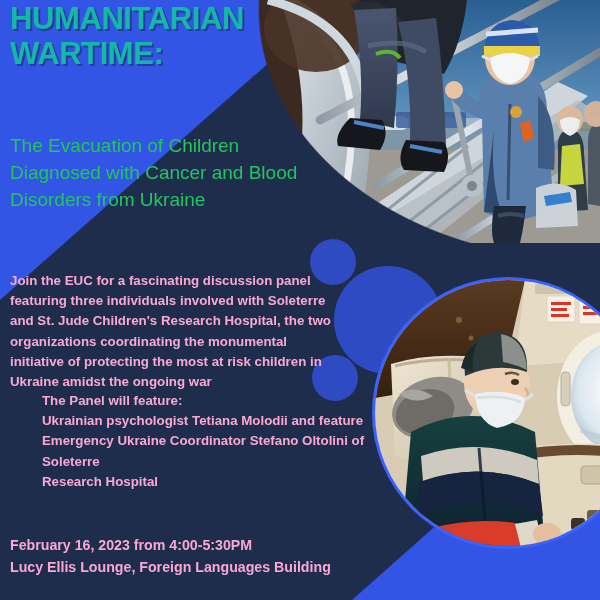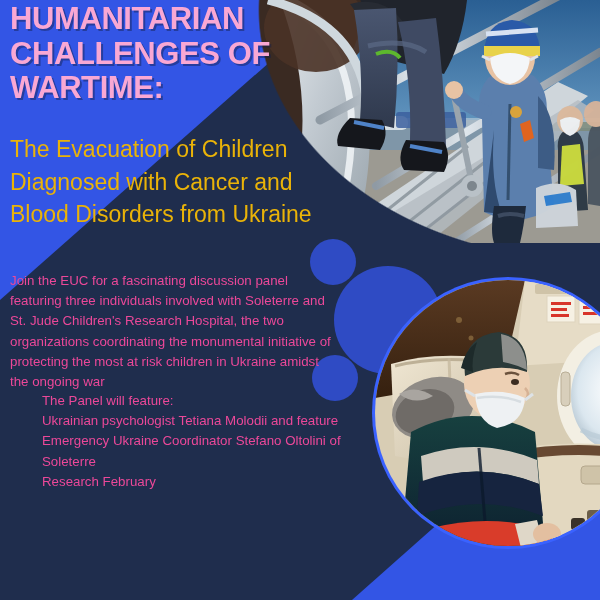--- a/index.html
+++ b/index.html
@@ -77,46 +77,46 @@
     overflow: hidden;
     position: relative;
   }
   .photo-circle svg { display: block; }
 
   
   .headline {
     position: absolute;
     left: 10px; top: 2px;
     width: 300px;
-    color: #f9a8d4;
+    color: #14b8a6;
     font-size: 31px;
     line-height: 1.12;
     font-weight: 800;
     letter-spacing: -0.4px;
     text-transform: uppercase;
     text-shadow: 2px 2px 0 rgba(20,30,70,0.45);
   }
   .headline div { white-space: nowrap; }
 
   .subhead {
     position: absolute;
     left: 10px; top: 133px;
     width: 310px;
-    color: #eab308;
-    font-size: 23px;
+    color: #22c55e;
+    font-size: 19px;
     line-height: 1.42;
     font-weight: 400;
   }
 
   .body-block {
     position: absolute;
-    color: #ec4899;
+    color: #f9a8d4;
     font-size: 13.3px;
     line-height: 1.52;
-    font-weight: 400;
+    font-weight: 700;
   }
   .para-intro { left: 10px; top: 271px; width: 330px; }
   .para-panel { left: 10px; top: 391px; width: 350px; margin-left: 32px; }
   .para-when  { left: 10px; top: 534px; width: 360px; font-size: 14.2px; line-height: 1.55; }
 
   .body-block p { margin: 0; }
 </style>
 </head>
 <body>
 
@@ -329,32 +329,35 @@
           <path d="M100 114 Q128 108 150 118 Q148 144 122 148 Q102 142 100 114 Z" fill="#eef1f3"></path>
           <path d="M102 118 q24 -4 44 4" stroke="#d7dde1" stroke-width="2.5" fill="none"></path>
           <path d="M100 116 L90 110 M150 120 L158 114" stroke="#dde2e6" stroke-width="3"></path>
         </g>
       </svg>
     </div>
   </div>
 
   <div class="headline">
     <div>HUMANITARIAN</div>
-    <div>CHALLENGES OF</div>
     <div>WARTIME:</div>
   </div>
 
   <div class="subhead">The Evacuation of Children Diagnosed with Cancer and Blood Disorders from Ukraine</div>
 
   <div class="body-block para-intro">
     <p>Join the EUC for a fascinating discussion panel featuring three individuals involved with Soleterre and St. Jude Children's Research Hospital, the two organizations coordinating the monumental initiative of protecting the most at risk children in Ukraine amidst the ongoing war</p>
   </div>
 
   <div class="body-block para-panel">
     <p>The Panel will feature:</p>
     <p>Ukrainian psychologist Tetiana Molodii and feature</p>
     <p>Emergency Ukraine Coordinator Stefano Oltolini of</p>
     <p>Soleterre</p>
-    <p>Research February</p>
-  </div>
-
+    <p>Research Hospital</p>
+  </div>
+
+  <div class="body-block para-when">
+    <p>February 16, 2023 from 4:00-5:30PM</p>
+    <p>Lucy Ellis Lounge, Foreign Languages Building</p>
+  </div>
 
 </div>
 
 </body></html>

